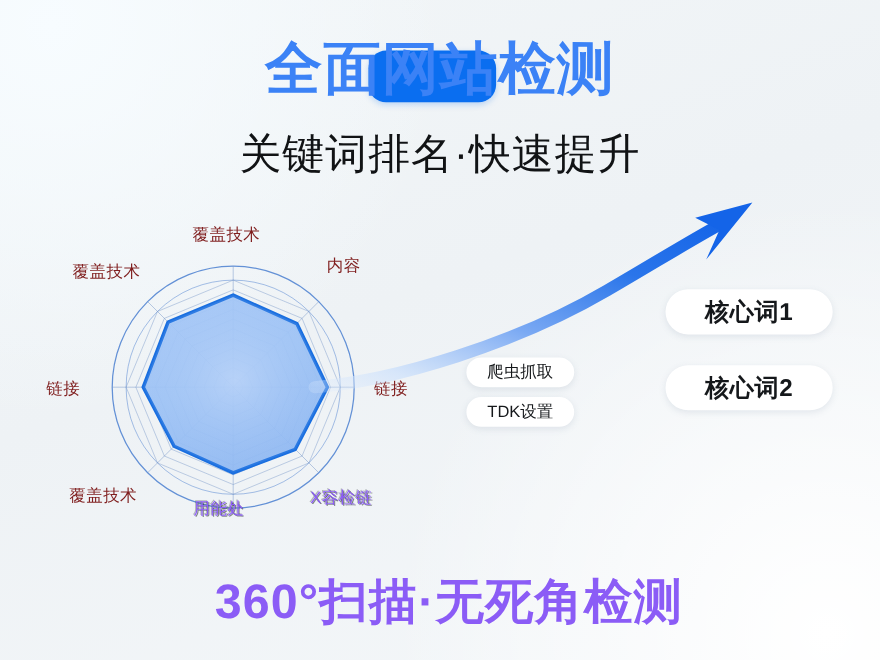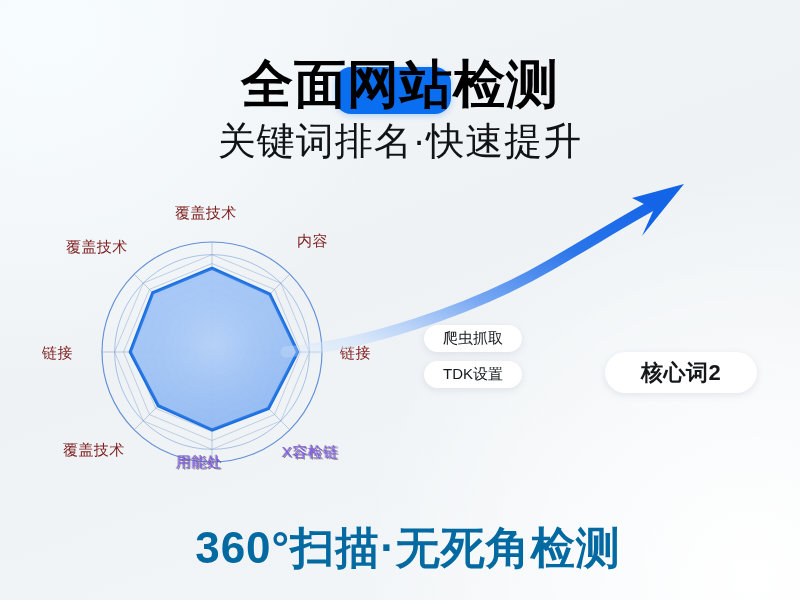--- a/index.html
+++ b/index.html
@@ -16,38 +16,38 @@
   .stage{position:absolute;inset:0;}
 
   
   .title-wrap{
     position:absolute;left:0;right:0;top:34px;
     text-align:center;height:62px;
   }
   .title{
     display:inline-block;position:relative;
     font-size:52px;line-height:58px;font-weight:bold;
-    letter-spacing:1px;color:#000000;white-space:nowrap;margin-top:21px;
+    letter-spacing:1px;color:#3b82f6;white-space:nowrap;
   }
   .title .hl-box{
     position:absolute;left:94px;top:12px;width:116px;height:47px;
     background:#0a6ef0;border-radius:16px;z-index:0;
     box-shadow:0 2px 6px rgba(10,110,240,.25);
   }
   .title .t-seg{position:relative;z-index:1;}
 
   .subtitle{
     position:absolute;left:0;right:0;top:118px;text-align:center;
     font-size:38px;line-height:46px;font-weight:normal;letter-spacing:1px;
     color:#111315;white-space:nowrap;
   }
   .footline{
     position:absolute;left:16px;right:0;top:522px;text-align:center;
     font-size:44px;line-height:52px;font-weight:bold;letter-spacing:1px;
-    color:#0369a1;white-space:nowrap;
+    color:#8b5cf6;white-space:nowrap;
   }
 
   
   #radar-svg{position:absolute;left:56px;top:196px;}
   .axis-label{
     position:absolute;font-size:15px;color:#7f1d1d;white-space:nowrap;
     font-weight:500;letter-spacing:.4px;
   }
   .axis-label.garble{
     color:#8b5cf6;
@@ -64,21 +64,21 @@
     display:flex;align-items:center;justify-content:center;
     color:#15181b;white-space:nowrap;
     box-shadow:0 2px 7px rgba(90,110,140,.14);
   }
   .pill.small{font-size:15px;font-weight:500;width:98px;height:27px;left:424px;}
   .pill.small.p1{top:325px;}
   .pill.small.p2{top:361px;}
   .pill.small.p3{top:397px;}
   .pill.big{font-size:22px;font-weight:bold;width:152px;height:41px;left:605px;letter-spacing:.5px;}
   .pill.big.b1{top:263px;}
-  .pill.big.b2{top:352px;text-align:right;}
+  .pill.big.b2{top:332px;text-align:right;}
 </style>
 </head>
 <body>
 
 <div class="stage">
 
   <div class="title-wrap">
     <div class="title">
       <span class="hl-box"></span>
       <span class="t-seg">全面</span><span class="t-seg">网站</span><span class="t-seg">检测</span>
@@ -147,17 +147,18 @@
         <stop offset="100%" stop-color="#1464e8"></stop>
       </linearGradient>
     </defs>
     <path d="M 6 172 C 80 166, 190 132, 272 84 C 320 56, 352 36, 382 20" fill="none" stroke="url(#arrowGrad)" stroke-width="11" stroke-linecap="round"></path>
     <path d="M 404 4 L 352 18 L 374 29 L 362 56 Z" fill="#1464e8"></path>
   </svg>
 
   <div class="pill small p2">TDK设置</div>
   <div class="pill small p1">爬虫抓取</div>
 
+  <div class="pill big b1">核心词1</div>
   <div class="pill big b2">核心词2</div>
 
   <div class="footline">360°扫描·无死角检测</div>
 
 </div>
 
 </body></html>

